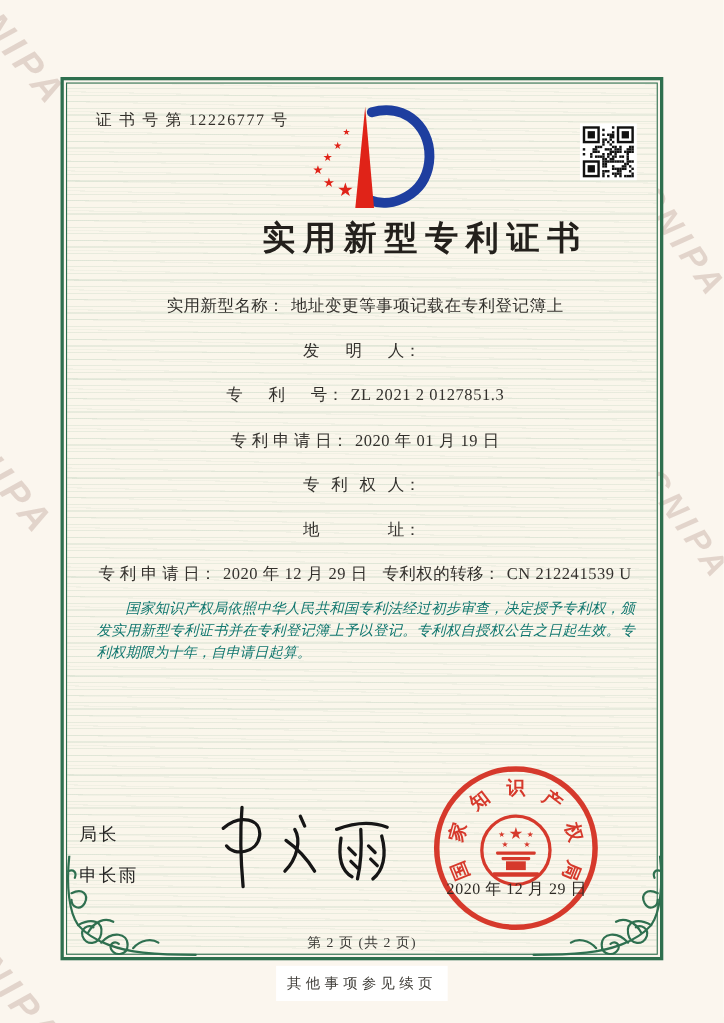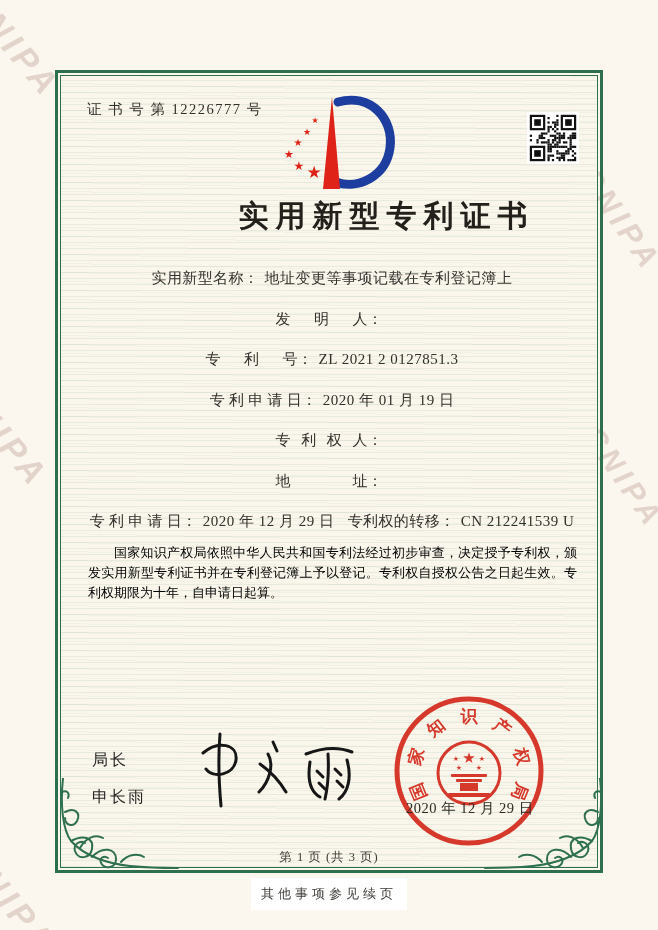--- a/index.html
+++ b/index.html
@@ -41,25 +41,25 @@
   }
   .fields{position:absolute;left:88px;top:269px;width:488px;}
   .frow{display:flex;align-items:baseline;height:40.5px;font-size:15px;color:#33312d;justify-content:center;}
   .flabel{display:inline-block;width:92px;text-align:justify;text-align-last:justify;}
   .colon{margin-right:6px;}
   .fvalue{letter-spacing:.5px;white-space:nowrap;}
   .fgroup{display:flex;align-items:baseline;}
   .fgroup.first{width:258px;}
   .paras{
     position:absolute;left:88px;top:543px;width:489px;
-    font-size:13px;line-height:20px;color:#000000;text-align:justify;
+    font-size:13px;line-height:20px;color:#0f766e;text-align:justify;font-style:italic;
   }
   .paras p{margin:0;text-indent:2em;}
   .post{
-    position:absolute;left:92px;top:741px;
+    position:absolute;left:72px;top:741px;
     font-family:"Liberation Sans","DejaVu Sans",sans-serif;
     font-size:16px;line-height:37px;color:#262524;letter-spacing:2px;
   }
   .signature{position:absolute;left:188px;top:726px;}
   .seal{position:absolute;left:390px;top:692px;width:158px;height:158px;opacity:.92;}
   .seal-date{position:absolute;left:406px;top:799px;width:150px;font-size:14.5px;color:#2d2a25;letter-spacing:.5px;white-space:nowrap;}
   .page-no{position:absolute;left:55px;top:849px;width:548px;text-align:center;font-size:12.5px;letter-spacing:1px;color:#3a3a36;}
   .footer-note{
     position:absolute;left:50%;top:878px;transform:translateX(-50%);
     background:#ffffff;padding:7px 10px;font-size:13px;letter-spacing:4px;color:#3f3d38;white-space:nowrap;
@@ -344,16 +344,16 @@
     <text x="-50.99511200117331" y="20.603362637875165" transform="rotate(-112 -50.99511200117331 20.603362637875165)" text-anchor="middle" dy=".35em" font-size="17" font-weight="bold" fill="#d42a1c">国</text>
         <text x="-53.04220570632163" y="-14.54387891204614" transform="rotate(-74.66666666666666 -53.04220570632163 -14.54387891204614)" text-anchor="middle" dy=".35em" font-size="17" font-weight="bold" fill="#d42a1c">家</text>
         <text x="-33.35480969693473" y="-43.731643807216635" transform="rotate(-37.33333333333333 -33.35480969693473 -43.731643807216635)" text-anchor="middle" dy=".35em" font-size="17" font-weight="bold" fill="#d42a1c">知</text>
         <text x="0" y="-55" transform="rotate(0 0 -55)" text-anchor="middle" dy=".35em" font-size="17" font-weight="bold" fill="#d42a1c">识</text>
         <text x="33.354809696934744" y="-43.73164380721662" transform="rotate(37.33333333333334 33.354809696934744 -43.73164380721662)" text-anchor="middle" dy=".35em" font-size="17" font-weight="bold" fill="#d42a1c">产</text>
         <text x="53.04220570632163" y="-14.54387891204614" transform="rotate(74.66666666666666 53.04220570632163 -14.54387891204614)" text-anchor="middle" dy=".35em" font-size="17" font-weight="bold" fill="#d42a1c">权</text>
         <text x="50.99511200117331" y="20.603362637875165" transform="rotate(112 50.99511200117331 20.603362637875165)" text-anchor="middle" dy=".35em" font-size="17" font-weight="bold" fill="#d42a1c">局</text>
       </svg>
     <div class="seal-date">2020 年 12 月 29 日</div>
 
-    <div class="page-no">第 1 页 (共 3 页)</div>
+    <div class="page-no">第 2 页 (共 2 页)</div>
     <div class="footer-note">其他事项参见续页</div>
   </div>
 </div>
 
 </body></html>

